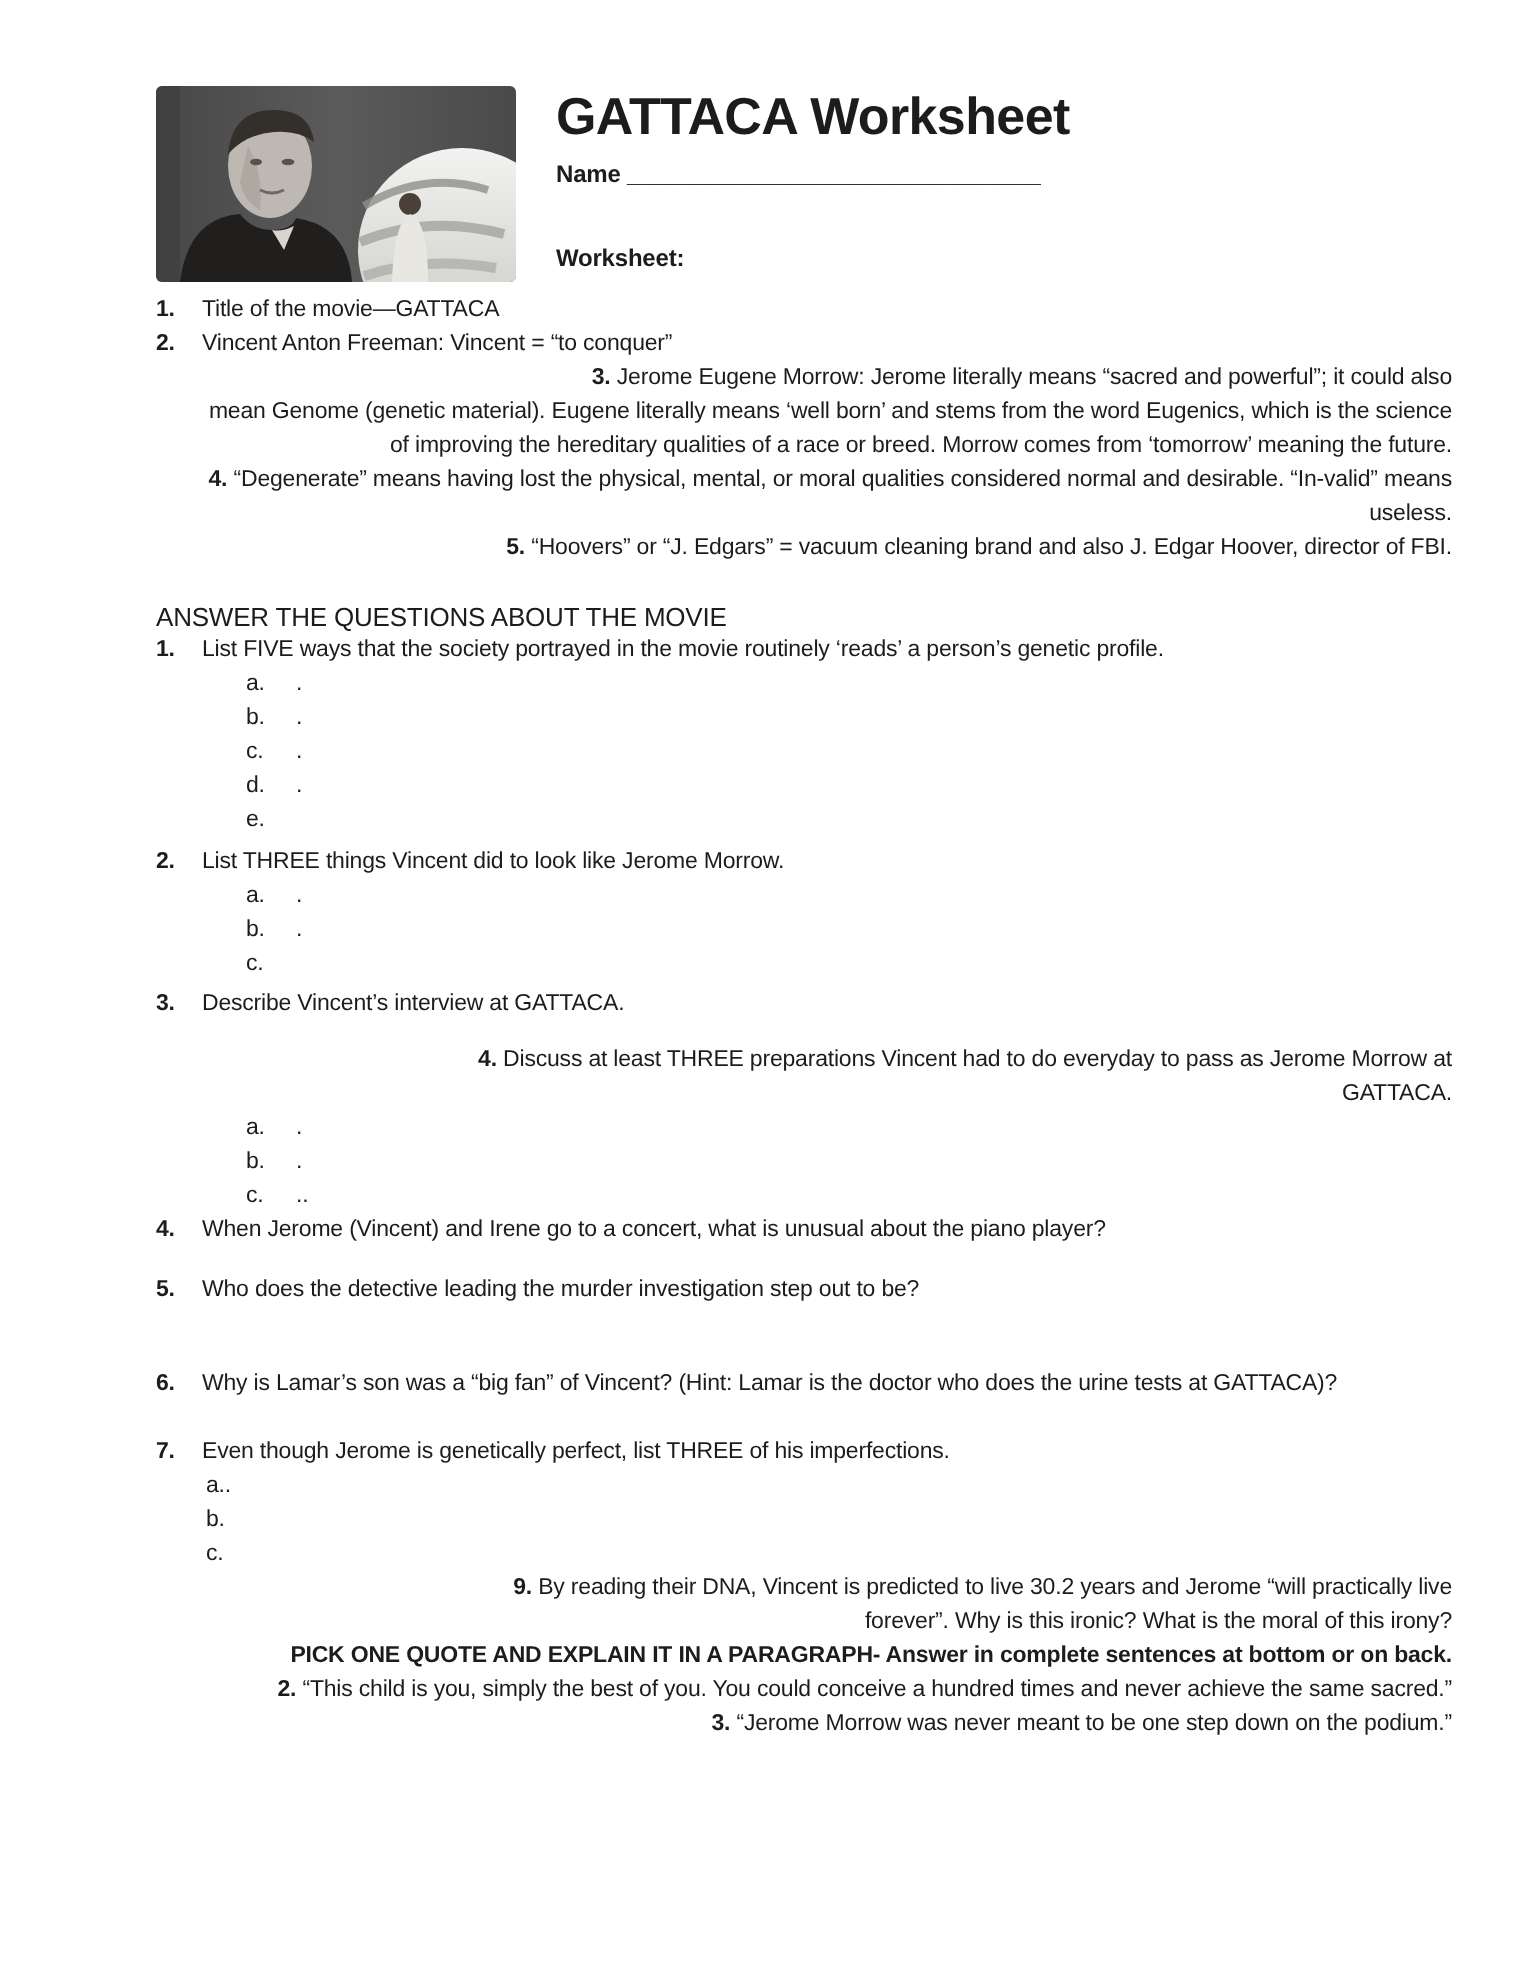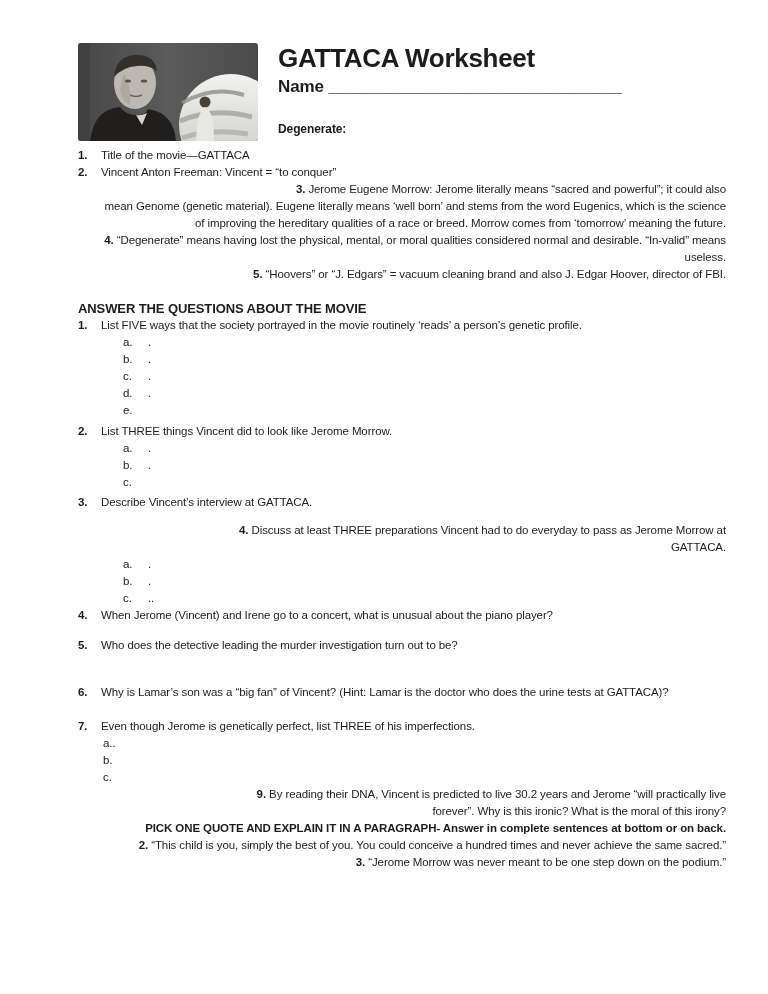--- a/index.html
+++ b/index.html
@@ -18,37 +18,37 @@
     box-sizing:content-box;
     font-size:11.5px;
     line-height:17px;
     letter-spacing:-0.1px;
   }
   
   .header{display:flex;align-items:flex-start;height:98px;}
   .still{width:180px;height:98px;flex:0 0 auto;}
   .head-right{margin-left:20px;flex:1;}
   h1.title{margin:0;font-size:26px;line-height:30px;font-weight:700;letter-spacing:-0.3px;}
-  .name-row{margin-top:5px;font-size:17px;font-weight:700;line-height:18px;}
+  .name-row{margin-top:5px;font-size:12px;font-weight:700;line-height:18px;}
   .name-line{font-weight:700;letter-spacing:0;}
   .bg-label{margin-top:25px;font-size:12px;font-weight:700;line-height:16px;}
   
   .row{display:flex;}
   .num{width:23px;flex:0 0 auto;font-weight:700;}
   .txt{flex:1;}
   .prewrap{white-space:pre-line;}
   p.para{margin:0;text-align:right;}
   p.para .inum{font-weight:700;}
   .sub{display:flex;padding-left:45px;}
   .sub.shallow{padding-left:25px;}
   .slabel{width:25px;flex:0 0 auto;}
   .safter{flex:1;}
   
   .bg-list{margin-top:6px;}
-  h2.quiz-heading{margin:17px 0 0 0;font-size:13px;font-weight:700;line-height:17px;letter-spacing:-0.1px;}
+  h2.quiz-heading{margin:17px 0 0 0;font-size:13px;font-weight:400;line-height:17px;letter-spacing:-0.1px;}
   .qb{margin-top:0;}
   .mt3{margin-top:3px;} .mt4{margin-top:4px;}
   .mt11{margin-top:11px;} .mt13{margin-top:13px;} .mt17{margin-top:17px;} .mt30{margin-top:30px;}
   .quotes-heading{margin:27px 0 0 0;font-weight:700;}
 </style>
 </head>
 <body>
 
 <div class="page">
   <div class="content">
@@ -89,21 +89,21 @@
             <rect x="0" y="0" width="12" height="98" fill="#3a3a3a" opacity="0.55"></rect>
           </g>
         </svg>
       </div>
       <div class="head-right">
         <h1 class="title">GATTACA Worksheet</h1>
         <div class="name-row">
           <span>Name</span>
           <span class="name-line">_______________________________</span>
         </div>
-        <div class="bg-label">Degenerate:</div>
+        <div class="bg-label">Worksheet:</div>
       </div>
     </div>
 
     <div class="bg-list">
       <div class="row">
         <span class="num">1.</span>
         <span class="txt">Title of the movie—GATTACA</span>
       </div>
       <div class="row">
         <span class="num">2.</span>
@@ -192,21 +192,21 @@
     <div class="qb">
       <div class="row">
         <span class="num">4.</span>
         <span class="txt">When Jerome (Vincent) and Irene go to a concert, what is unusual about the piano player?</span>
       </div>
     </div>
 
     <div class="qb mt13">
       <div class="row">
         <span class="num">5.</span>
-        <span class="txt">Who does the detective leading the murder investigation turn out to be?</span>
+        <span class="txt">Who does the detective leading the murder investigation step out to be?</span>
       </div>
     </div>
 
     <div class="qb mt30">
       <div class="row">
         <span class="num">6.</span>
         <span class="txt">Why is Lamar’s son was a “big fan” of Vincent? (Hint: Lamar is the doctor who does the urine tests at GATTACA)?</span>
       </div>
     </div>
 

